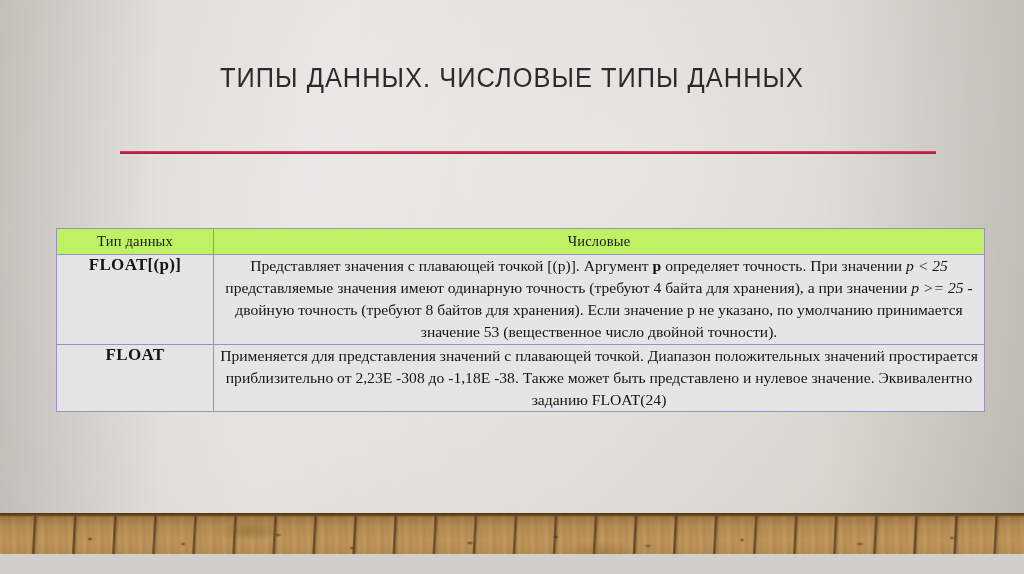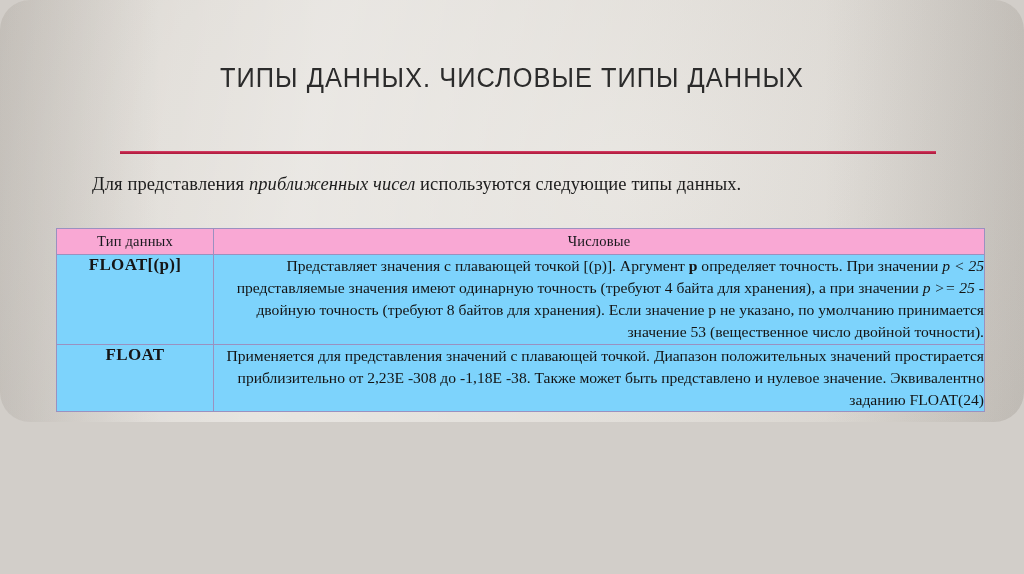--- a/index.html
+++ b/index.html
@@ -10,23 +10,22 @@
     width: 1024px;
     height: 574px;
     overflow: hidden;
     font-family: "Liberation Serif", "DejaVu Serif", serif;
     background: #d2cec9;
   }
 
   .slide {
     position: relative;
     width: 1024px;
-    height: 422px;
+    height: 554px;
     overflow: hidden;
-    border-radius: 30px;
   }
 
   
   .wall {
     position: absolute;
     left: 0; top: 0;
     width: 1024px;
     height: 516px;
     background:
       radial-gradient(118% 150% at 62% 34%, #e6e3de 0%, #ddd9d3 42%, #cfcac4 78%, #c3beb8 100%);
@@ -166,68 +165,65 @@
     table-layout: fixed;
     border: 1px solid #9a91c0;
   }
   table.data th,
   table.data td {
     border: 1px solid #9a91c0;
     vertical-align: top;
     padding: 0;
   }
   table.data thead th {
-    background: #f9a8d4;
+    background: #bef264;
     font-weight: 400;
     font-size: 14.5px;
     color: #17171c;
     text-align: center;
     height: 25px;
     vertical-align: middle;
     letter-spacing: 0.2px;
   }
   .col-type { width: 156px; }
 
   table.data tbody td {
-    background: #7dd3fc;
+    background: #e5e5e5;
   }
   td.type-cell {
     text-align: center;
     vertical-align: middle;
     font-weight: bold;
     font-size: 17px;
     color: #151515;
     letter-spacing: 0.3px;
   }
   td.desc-cell {
     padding: 6px 9px 7px 9px;
     font-size: 15.6px;
     line-height: 1.42;
     color: #141414;
-    text-align: right;
+    text-align: center;
   }
   td.desc-cell b { font-weight: bold; }
   td.desc-cell i { font-style: italic; }
 </style>
 </head>
 <body>
 
 <div class="slide">
 
   <div class="wall"></div>
   <div class="wall-sheen"></div>
   <div class="wall-shadow-left"></div>
   <div class="wall-shadow-right"></div>
 
   <div class="title">Типы данных. Числовые типы данных</div>
   <div class="title-rule"></div>
 
-  <div class="intro">
-    <span>Для представления </span><i>приближенных чисел</i><span> используются следующие типы данных.</span>
-  </div>
 
   <div class="tbl-wrap">
     <table class="data">
       <thead>
         <tr>
           <th class="col-type">Тип данных</th>
           <th>Числовые</th>
         </tr>
       </thead>
       <tbody>

